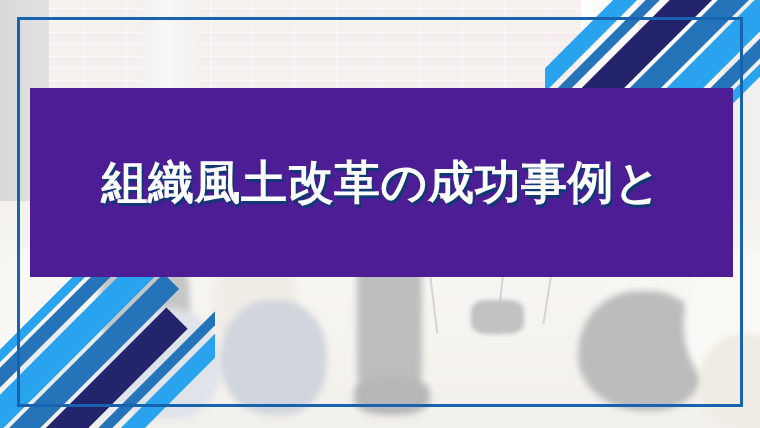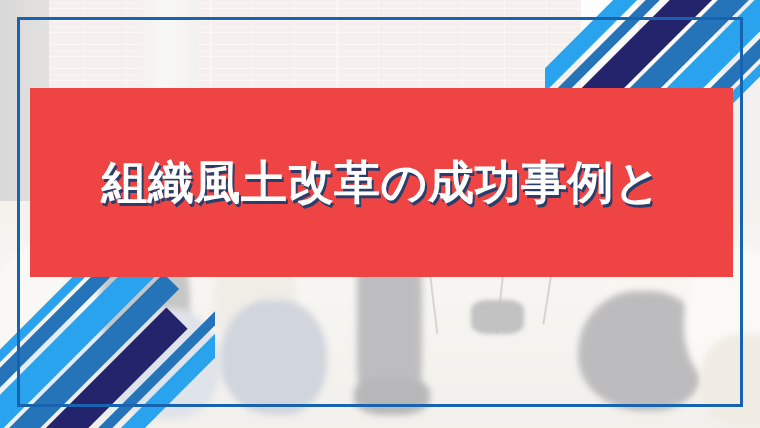--- a/index.html
+++ b/index.html
@@ -123,21 +123,21 @@
     left:17px; top:17px; right:17px; bottom:21px;
     border: 3px solid #1763b0;
     box-sizing: border-box;
   }
 
   
   .banner {
     position:absolute;
     left:30px; top:88px;
     width:703px; height:189px;
-    background:#ef4444;
+    background:#4c1d95;
     display:flex;
     flex-direction:column;
     align-items:center;
     justify-content:center;
     gap:4px;
   }
   .headline {
     color:#ffffff;
     font-family: "DejaVu Sans", "Liberation Sans", sans-serif;
     font-weight:700;

